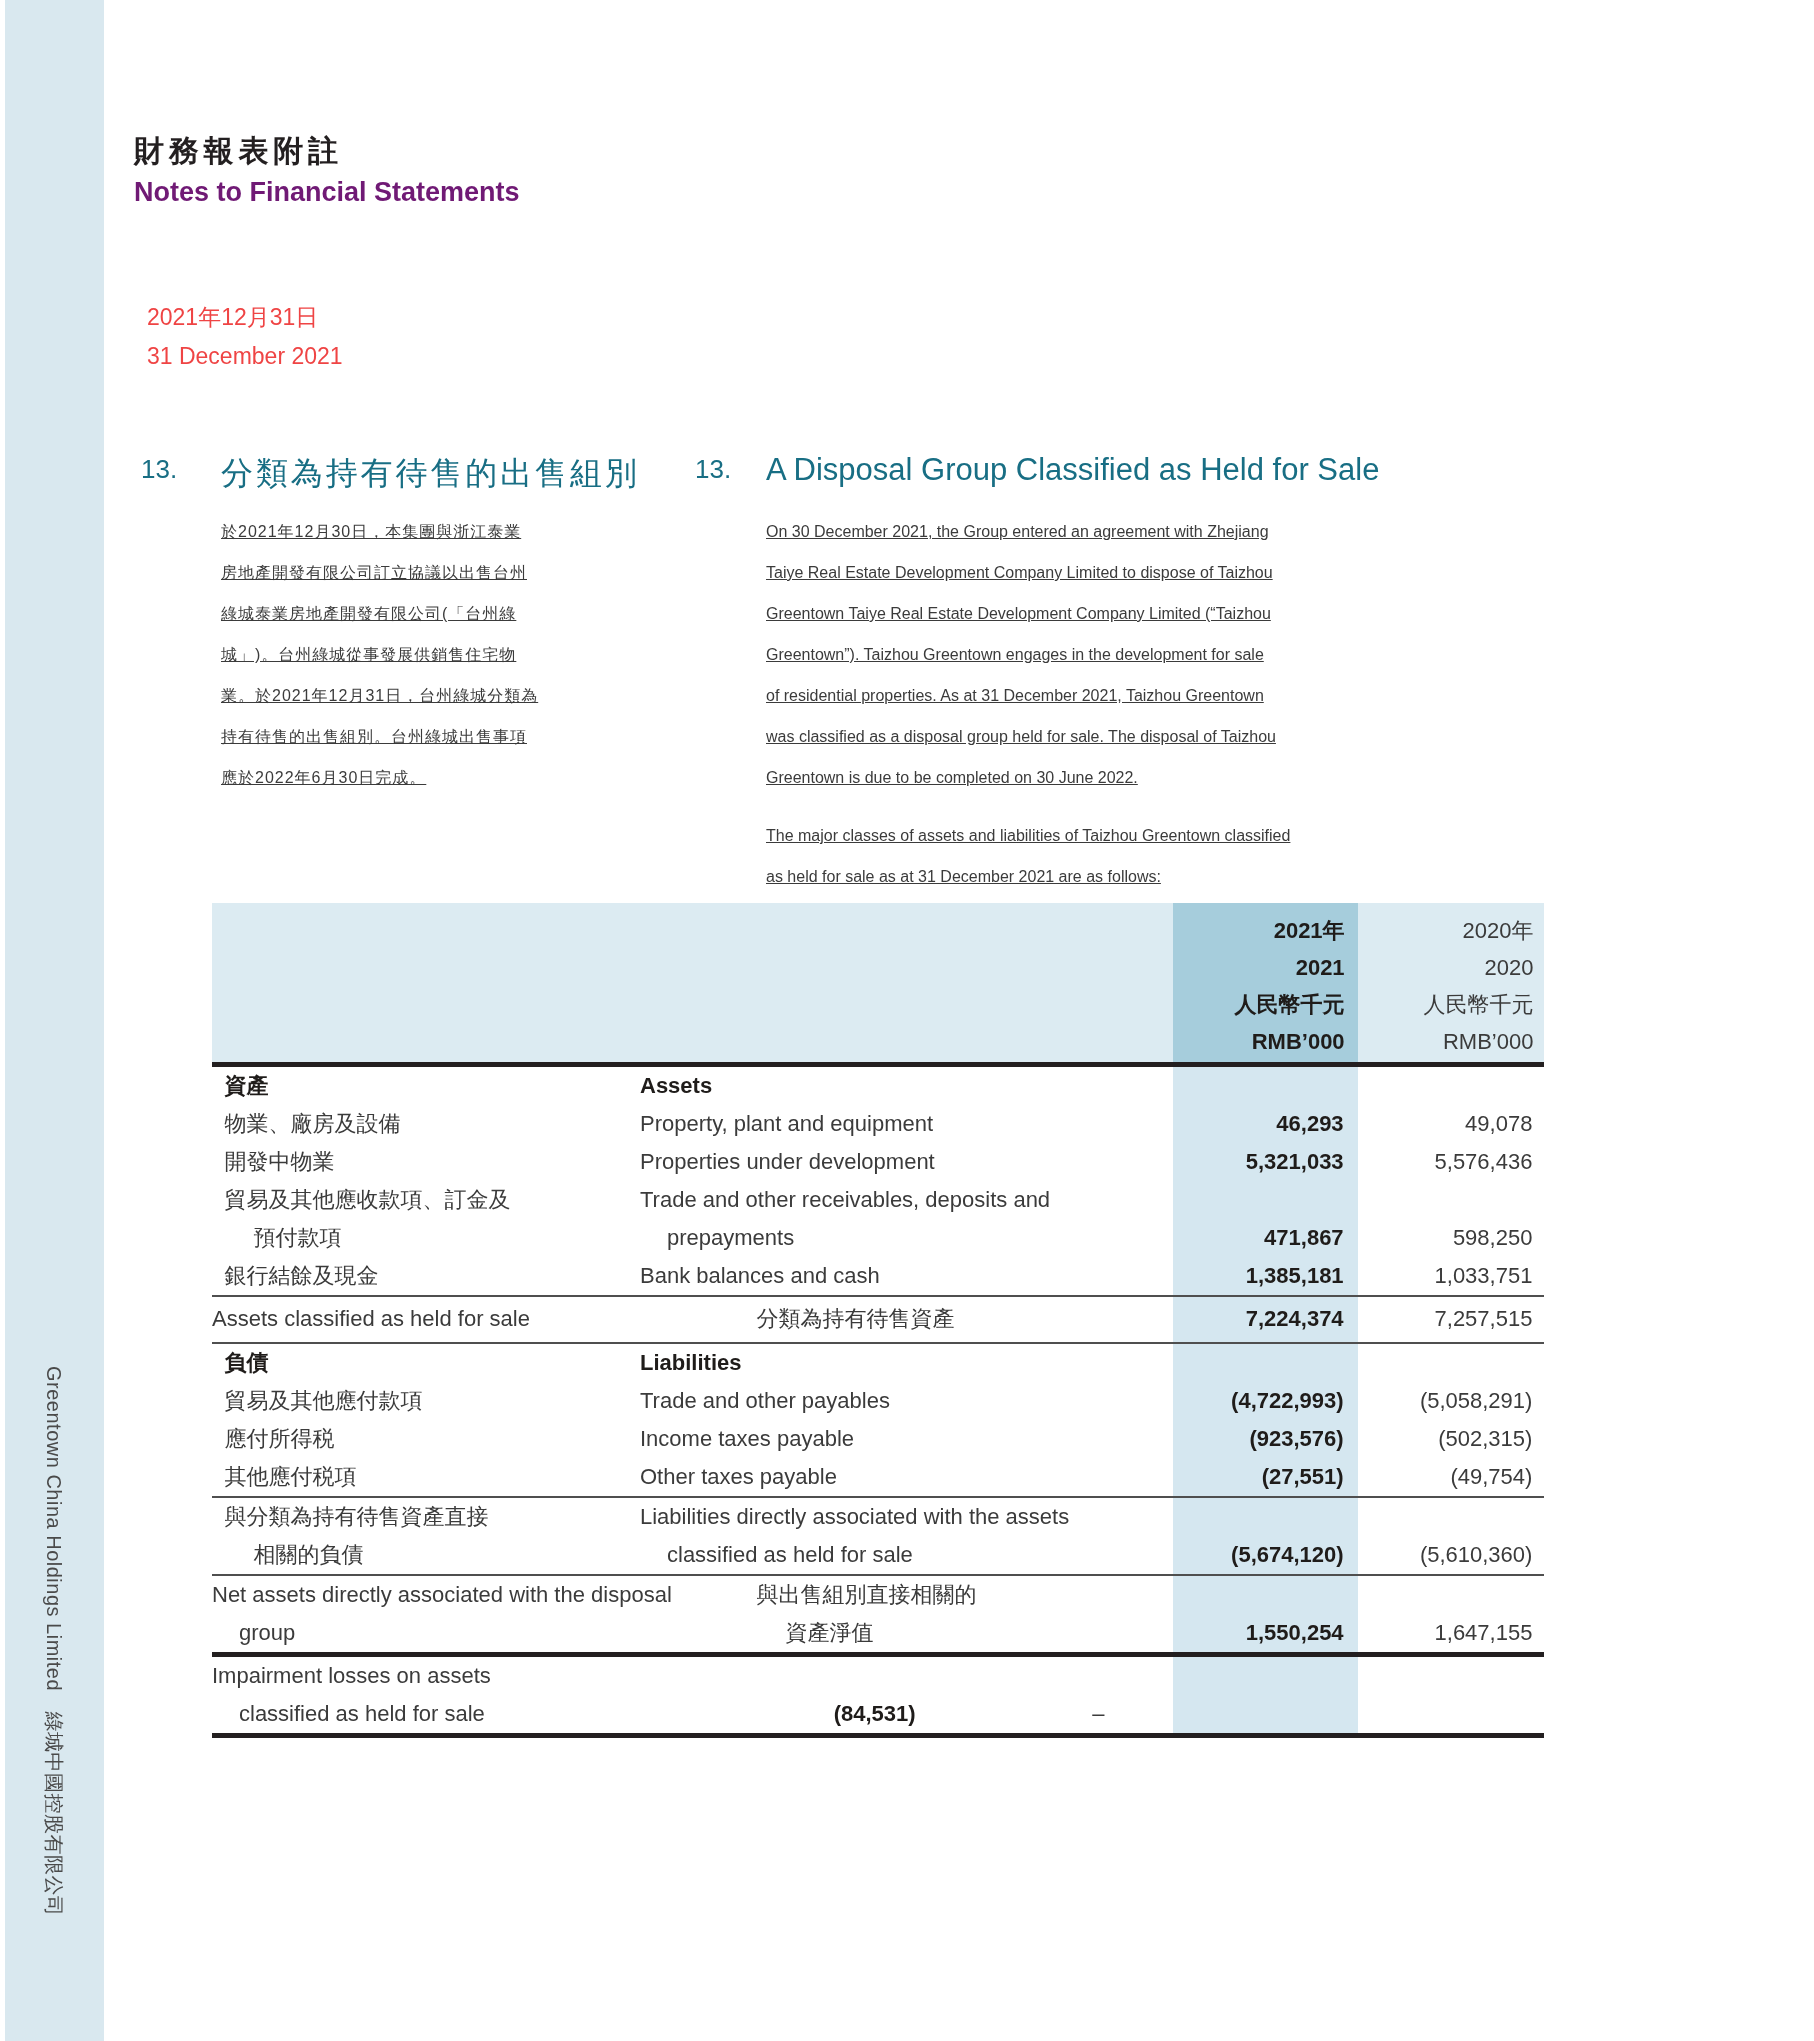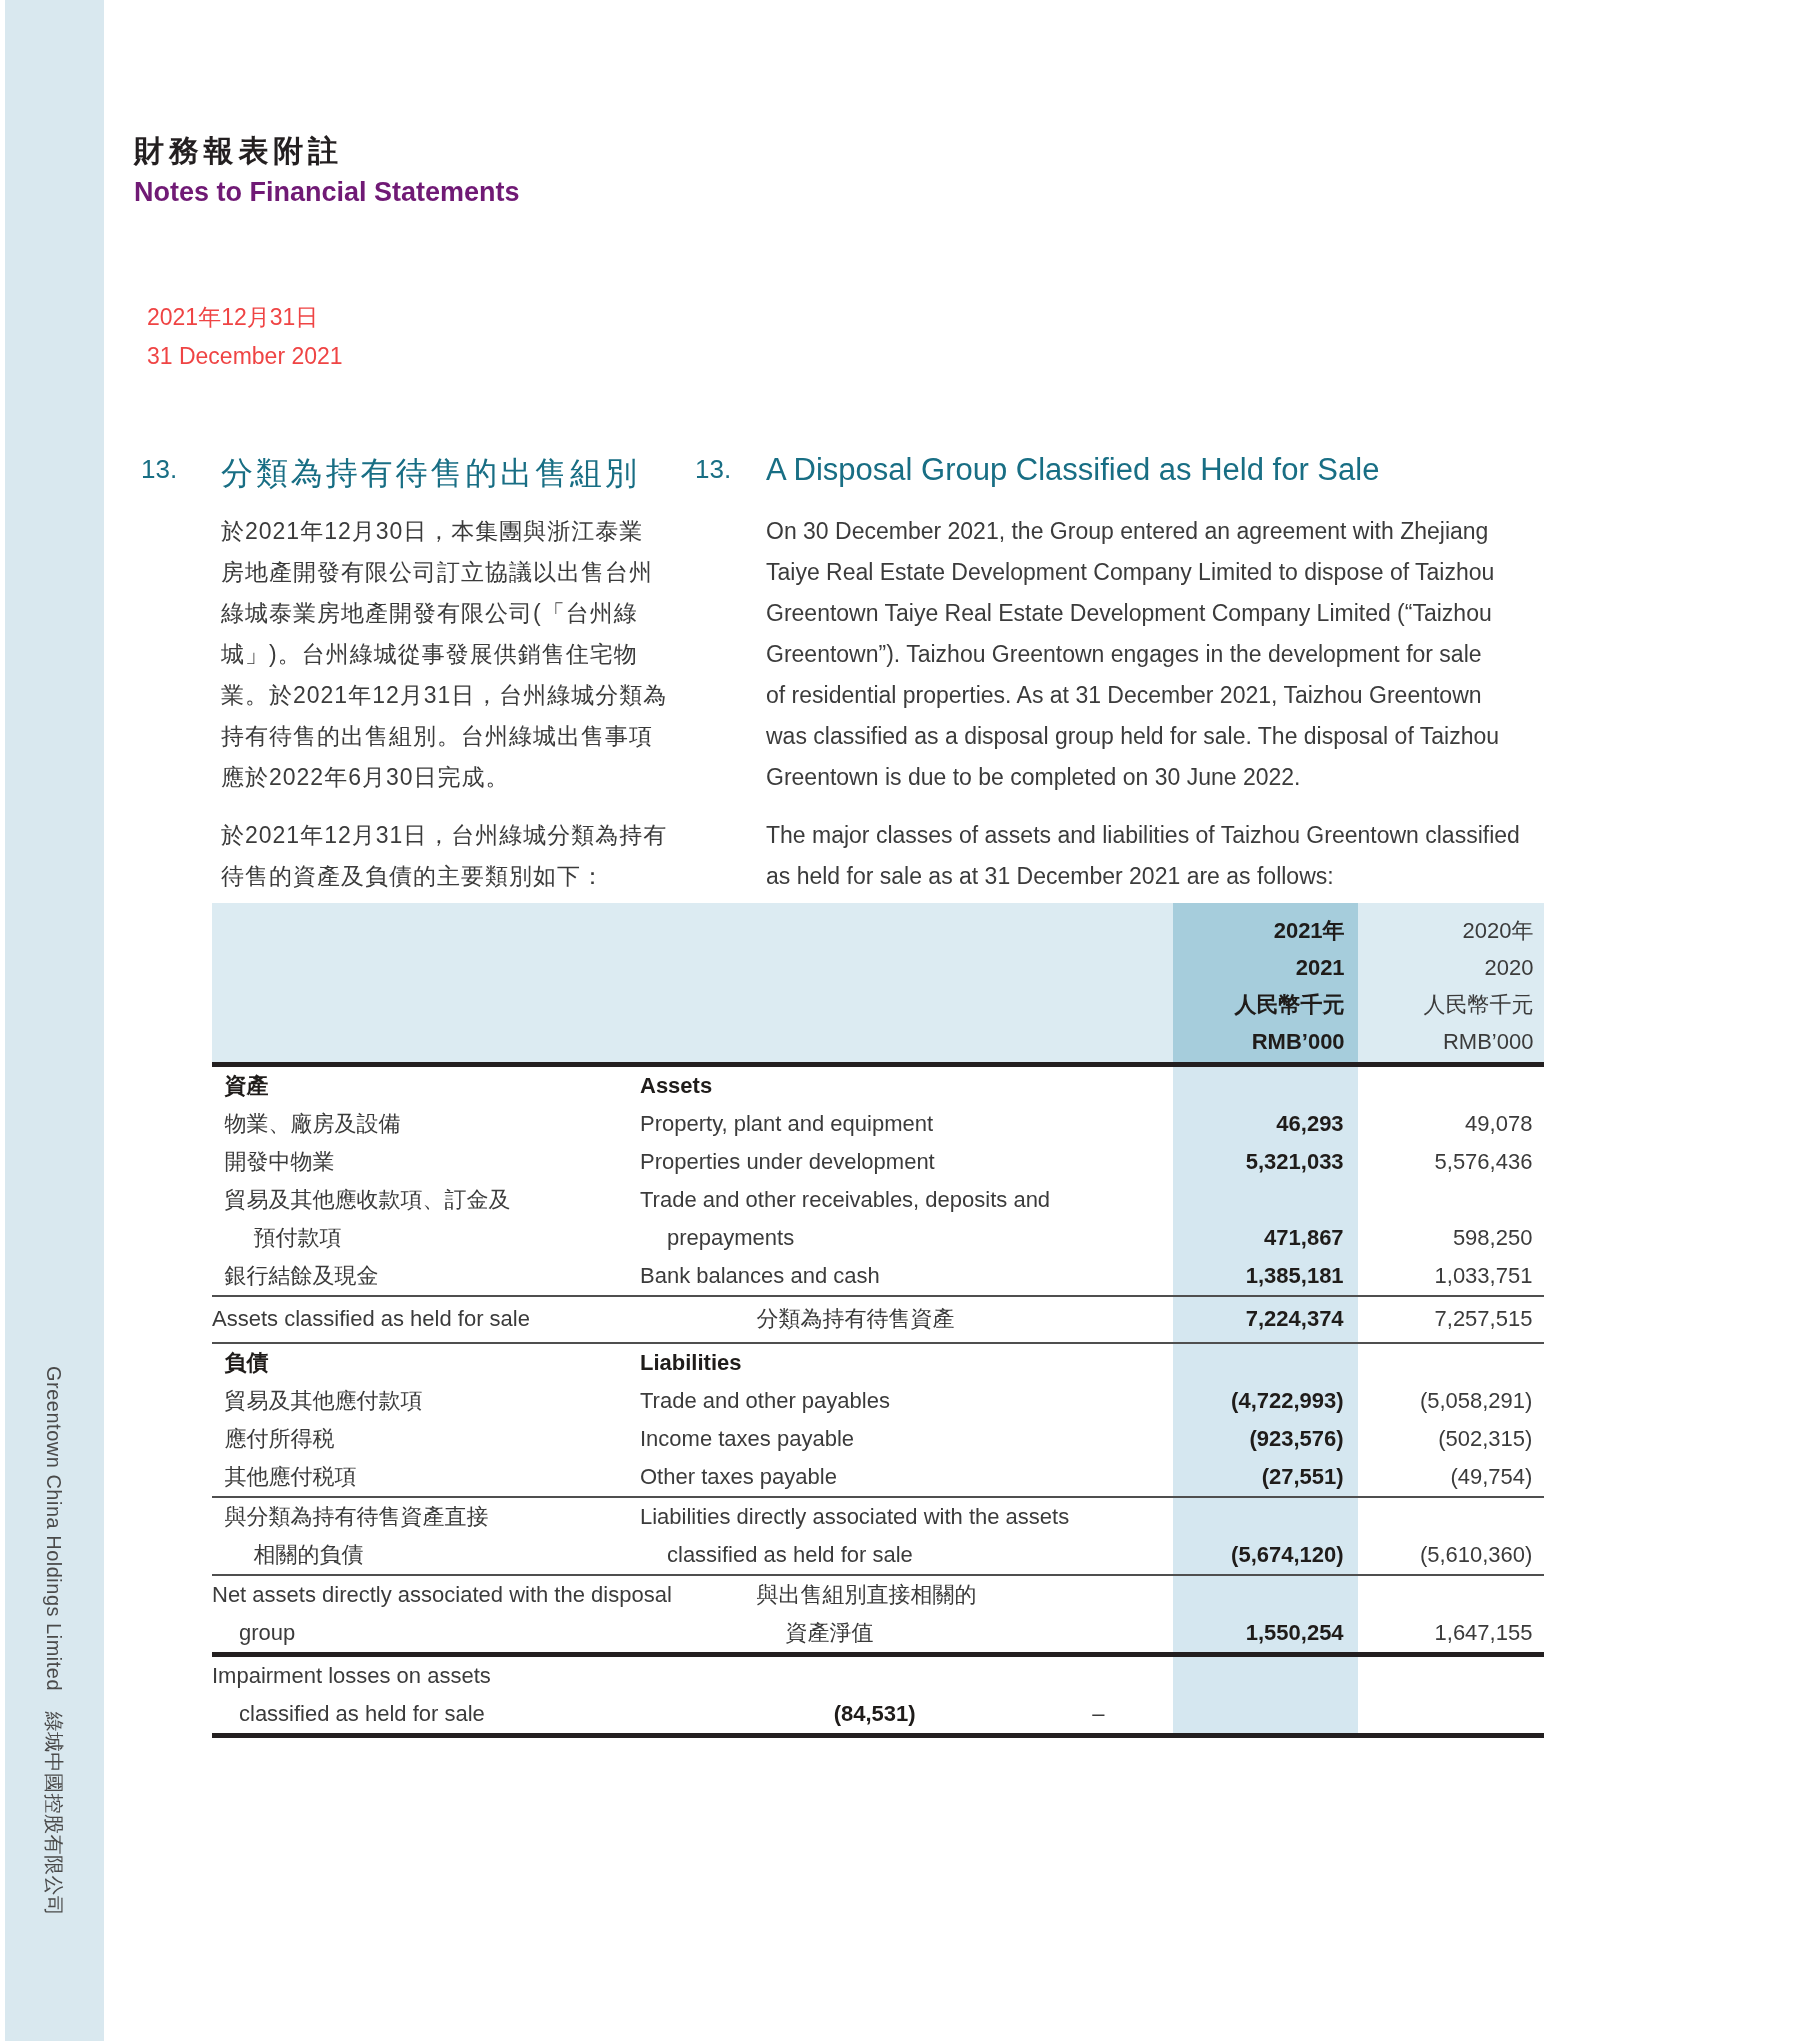--- a/index.html
+++ b/index.html
@@ -22,21 +22,21 @@
   .doc-title-en{position:absolute;left:134px;top:177px;font-size:27px;font-weight:600;color:#701a75;}
   .doc-date{position:absolute;left:134px;top:298px;font-size:23px;line-height:39px;color:#ef4444;margin-left:13px;}
 
   
   .sec-num{position:absolute;top:454px;font-size:26px;color:#186e84;}
   .sec-heading{position:absolute;top:452px;font-size:31px;color:#186e84;}
   .zh-num{left:141px;} .zh-head{left:221px;letter-spacing:2.9px;font-size:32px;}
   .en-num{left:695px;} .en-head{left:766px;}
 
   
-  .para{position:absolute;font-size:23px;line-height:41px;white-space:pre-line;color:#3b3b3b;}
+  .para{position:absolute;font-size:16px;line-height:41px;white-space:pre-line;color:#3b3b3b;text-decoration:underline;}
   .zh-para{left:221px;letter-spacing:1px;}
   .en-para{left:766px;}
   .p1{top:511px;} .p2{top:815px;}
 
   
   .fin-table{position:absolute;left:212px;top:903px;width:1332px;font-size:22px;}
   .thead{display:flex;height:159px;background:#dcebf2;}
   .hspacer{width:961px;}
   .hcol{width:185px;padding-top:8.6px;text-align:right;}
   .hcol div{line-height:37px;font-size:22px;}
@@ -87,22 +87,20 @@
 業。於2021年12月31日，台州綠城分類為
 持有待售的出售組別。台州綠城出售事項
 應於2022年6月30日完成。</div>
   <div class="para en-para p1">On 30 December 2021, the Group entered an agreement with Zhejiang
 Taiye Real Estate Development Company Limited to dispose of Taizhou
 Greentown Taiye Real Estate Development Company Limited (“Taizhou
 Greentown”). Taizhou Greentown engages in the development for sale
 of residential properties. As at 31 December 2021, Taizhou Greentown
 was classified as a disposal group held for sale. The disposal of Taizhou
 Greentown is due to be completed on 30 June 2022.</div>
-  <div class="para zh-para p2">於2021年12月31日，台州綠城分類為持有
-待售的資產及負債的主要類別如下：</div>
   <div class="para en-para p2">The major classes of assets and liabilities of Taizhou Greentown classified
 as held for sale as at 31 December 2021 are as follows:</div>
 
   <div class="fin-table">
     <div class="thead">
       <div class="hspacer"></div>
       <div class="hcol h2021">
           <div>2021年</div>
           <div>2021</div>
           <div>人民幣千元</div>

